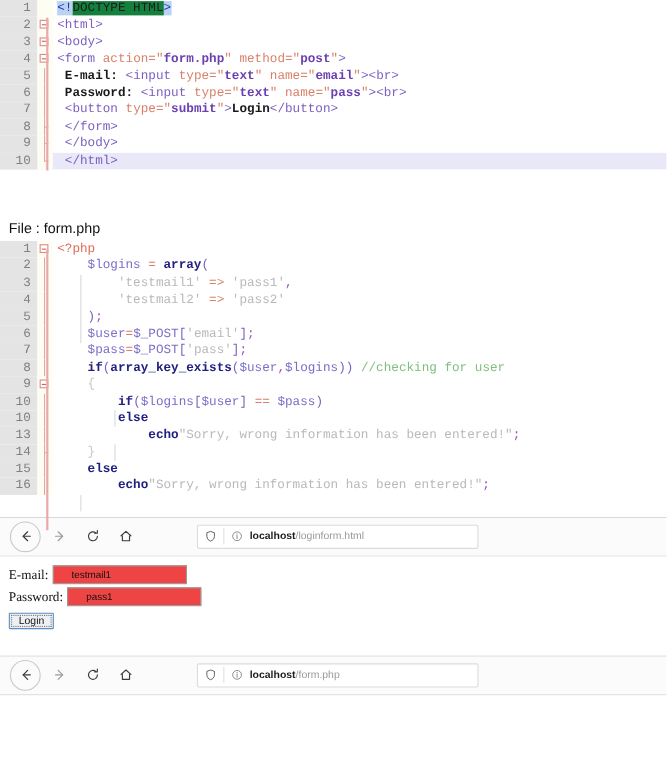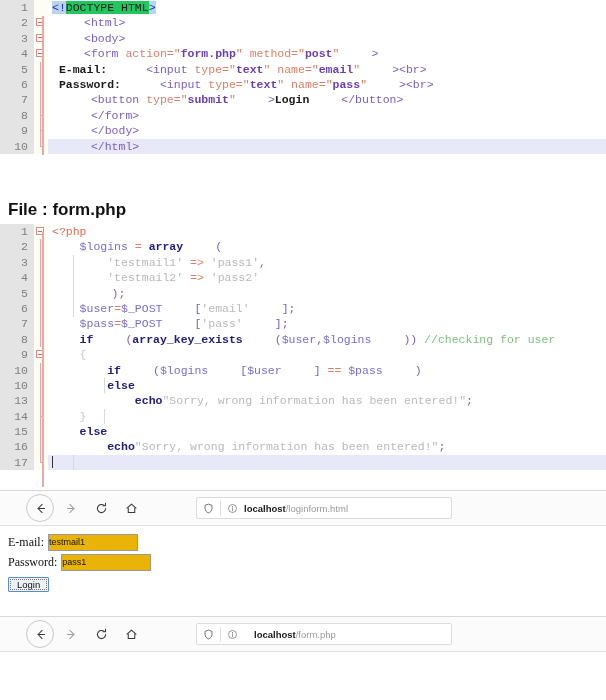--- a/index.html
+++ b/index.html
@@ -110,35 +110,35 @@
 
   .code {
     padding-left: 4px;
     height: 15.4px;
     line-height: 15.4px;
     white-space: pre;
     flex: 1;
   }
 
   
-  .t-tag      { color: #7a5fc0; margin-left: 32px; }
+  .t-tag      { color: #7a5fc0; }
   .t-plain    { color: #1a1a1a; font-weight: bold; }
   .t-attr     { color: #d9806a; }
   .t-val      { color: #6a3fb0; font-weight: bold; }
   .t-quote    { color: #d9806a; }
   .t-php      { color: #e06b52; margin-top: 24px; }
   .t-var      { color: #7a6fc8; }
   .t-op       { color: #d9806a; }
   .t-kw       { color: #202080; font-weight: bold; }
   .t-str      { color: #b9b9b9; }
   .t-comment  { color: #7fbf7f; }
   .t-semi     { color: #9a4fc0; }
   .t-brace    { color: #c8c8c8; }
   .t-sel      { background: #b9d4f1; color: #2b2bbb; }
-  .t-sel-txt  { background: #22c55e; color: #1a1a1a; }
+  .t-sel-txt  { background: #15803d; color: #1a1a1a; }
   .t-eq       { color: #d9806a; }
 
   .caret {
     display: inline-block;
     width: 1px;
     height: 12px;
     background: #333;
     vertical-align: -2px;
   }
 
@@ -149,37 +149,37 @@
     background: #d9d9d9;
   }
   .redbar {
     position: absolute;
     width: 1.5px;
     background: #eaa9a9;
   }
 
   .file-label {
     font-family: "Liberation Sans", sans-serif;
-    font-size: 17px;
-    font-weight: bold;
+    font-size: 13px;
+    font-weight: normal;
     color: #111;
     padding: 4px 0 4px 8px;
   }
 
   
   .browser {
     border-top: 1px solid #d8d8d8;
   }
   .bw-toolbar {
     height: 34px;
     display: flex;
     align-items: center;
     background: #fbfbfb;
     border-bottom: 1px solid #e2e2e2;
-    padding: 0 22px;
+    padding: 0 5px;
   }
   .nav-btns {
     display: flex;
     align-items: center;
     gap: 4px;
     padding-left: 4px;
   }
   .nav-btn {
     width: 26px; height: 26px;
     display: flex; align-items: center; justify-content: center;
@@ -225,27 +225,27 @@
     margin-bottom: 3px;
   }
   .form-row label {
     font-family: "Liberation Serif", serif;
     font-size: 12px;
     color: #111;
     margin-right: 4px;
   }
   .text-input {
     border: 1px solid #9a9a9a;
-    background: #eab308;
+    background: #ef4444;
     height: 13px;
     line-height: 13px;
     font-family: "Liberation Sans", sans-serif;
     font-size: 9px;
     color: #111;
-    padding: 1px 0;
+    padding: 1px 16px;
     box-sizing: content-box;
     width: 88px;
   }
   .login-btn {
     font-family: "Liberation Sans", sans-serif;
     font-size: 9.5px;
     color: #111;
     background: #eef1f4;
     border: 1px solid #5a8fc4;
     outline: 1px dotted #777;
@@ -425,25 +425,20 @@
         <div class="gutter-fold line-mid"></div>
         <div class="code">    <span class="t-kw">else</span></div>
       </div>
 
       <div class="code-row">
         <div class="gutter-num">16</div>
         <div class="gutter-fold line-mid"></div>
         <div class="code">        <span class="t-kw">echo</span><span class="t-str">"Sorry, wrong information has been entered!"</span><span class="t-semi">;</span></div>
       </div>
 
-      <div class="code-row current">
-        <div class="gutter-num">17</div>
-        <div class="gutter-fold line-end"></div>
-        <div class="code"><span class="caret"></span></div>
-      </div>
 
       <div class="redbar" style="left:42px; top:8px; height:255px;"></div>
 
       <div class="indent-guide" style="left:73px; top:31px; height:62px;"></div>
       <div class="indent-guide" style="left:104px; top:154px; height:15px;"></div>
       <div class="indent-guide" style="left:104px; top:185px; height:15px;"></div>
       <div class="indent-guide" style="left:73px; top:231px; height:15px;"></div>
     </div>
     <div class="spacer" style="height:8px;"></div>
   </div>
@@ -543,19 +538,19 @@
     <div class="urlbar">
       <svg width="11" height="11" viewBox="0 0 16 16">
         <path d="M8 1.6 L13 3.4 L13 8 C13 11.4 10.6 13.6 8 14.4 C5.4 13.6 3 11.4 3 8 L3 3.4 Z" stroke="#555" stroke-width="1.2" fill="none"></path>
       </svg>
       <div class="url-sep"></div>
       <svg width="11" height="11" viewBox="0 0 16 16">
         <circle cx="8" cy="8" r="5.8" stroke="#777" stroke-width="1.1" fill="none"></circle>
         <circle cx="8" cy="5" r="0.8" fill="#777"></circle>
         <line x1="8" y1="7" x2="8" y2="11.3" stroke="#777" stroke-width="1.1" stroke-linecap="round"></line>
       </svg>
-      <span class="url-text" style="margin-left:16px;">
+      <span class="url-text" style="margin-left:6px;">
         <span class="url-host">localhost</span><span class="url-path">/form.php</span>
       </span>
     </div>
   </div>
 
 </div>
 
 </body></html>

